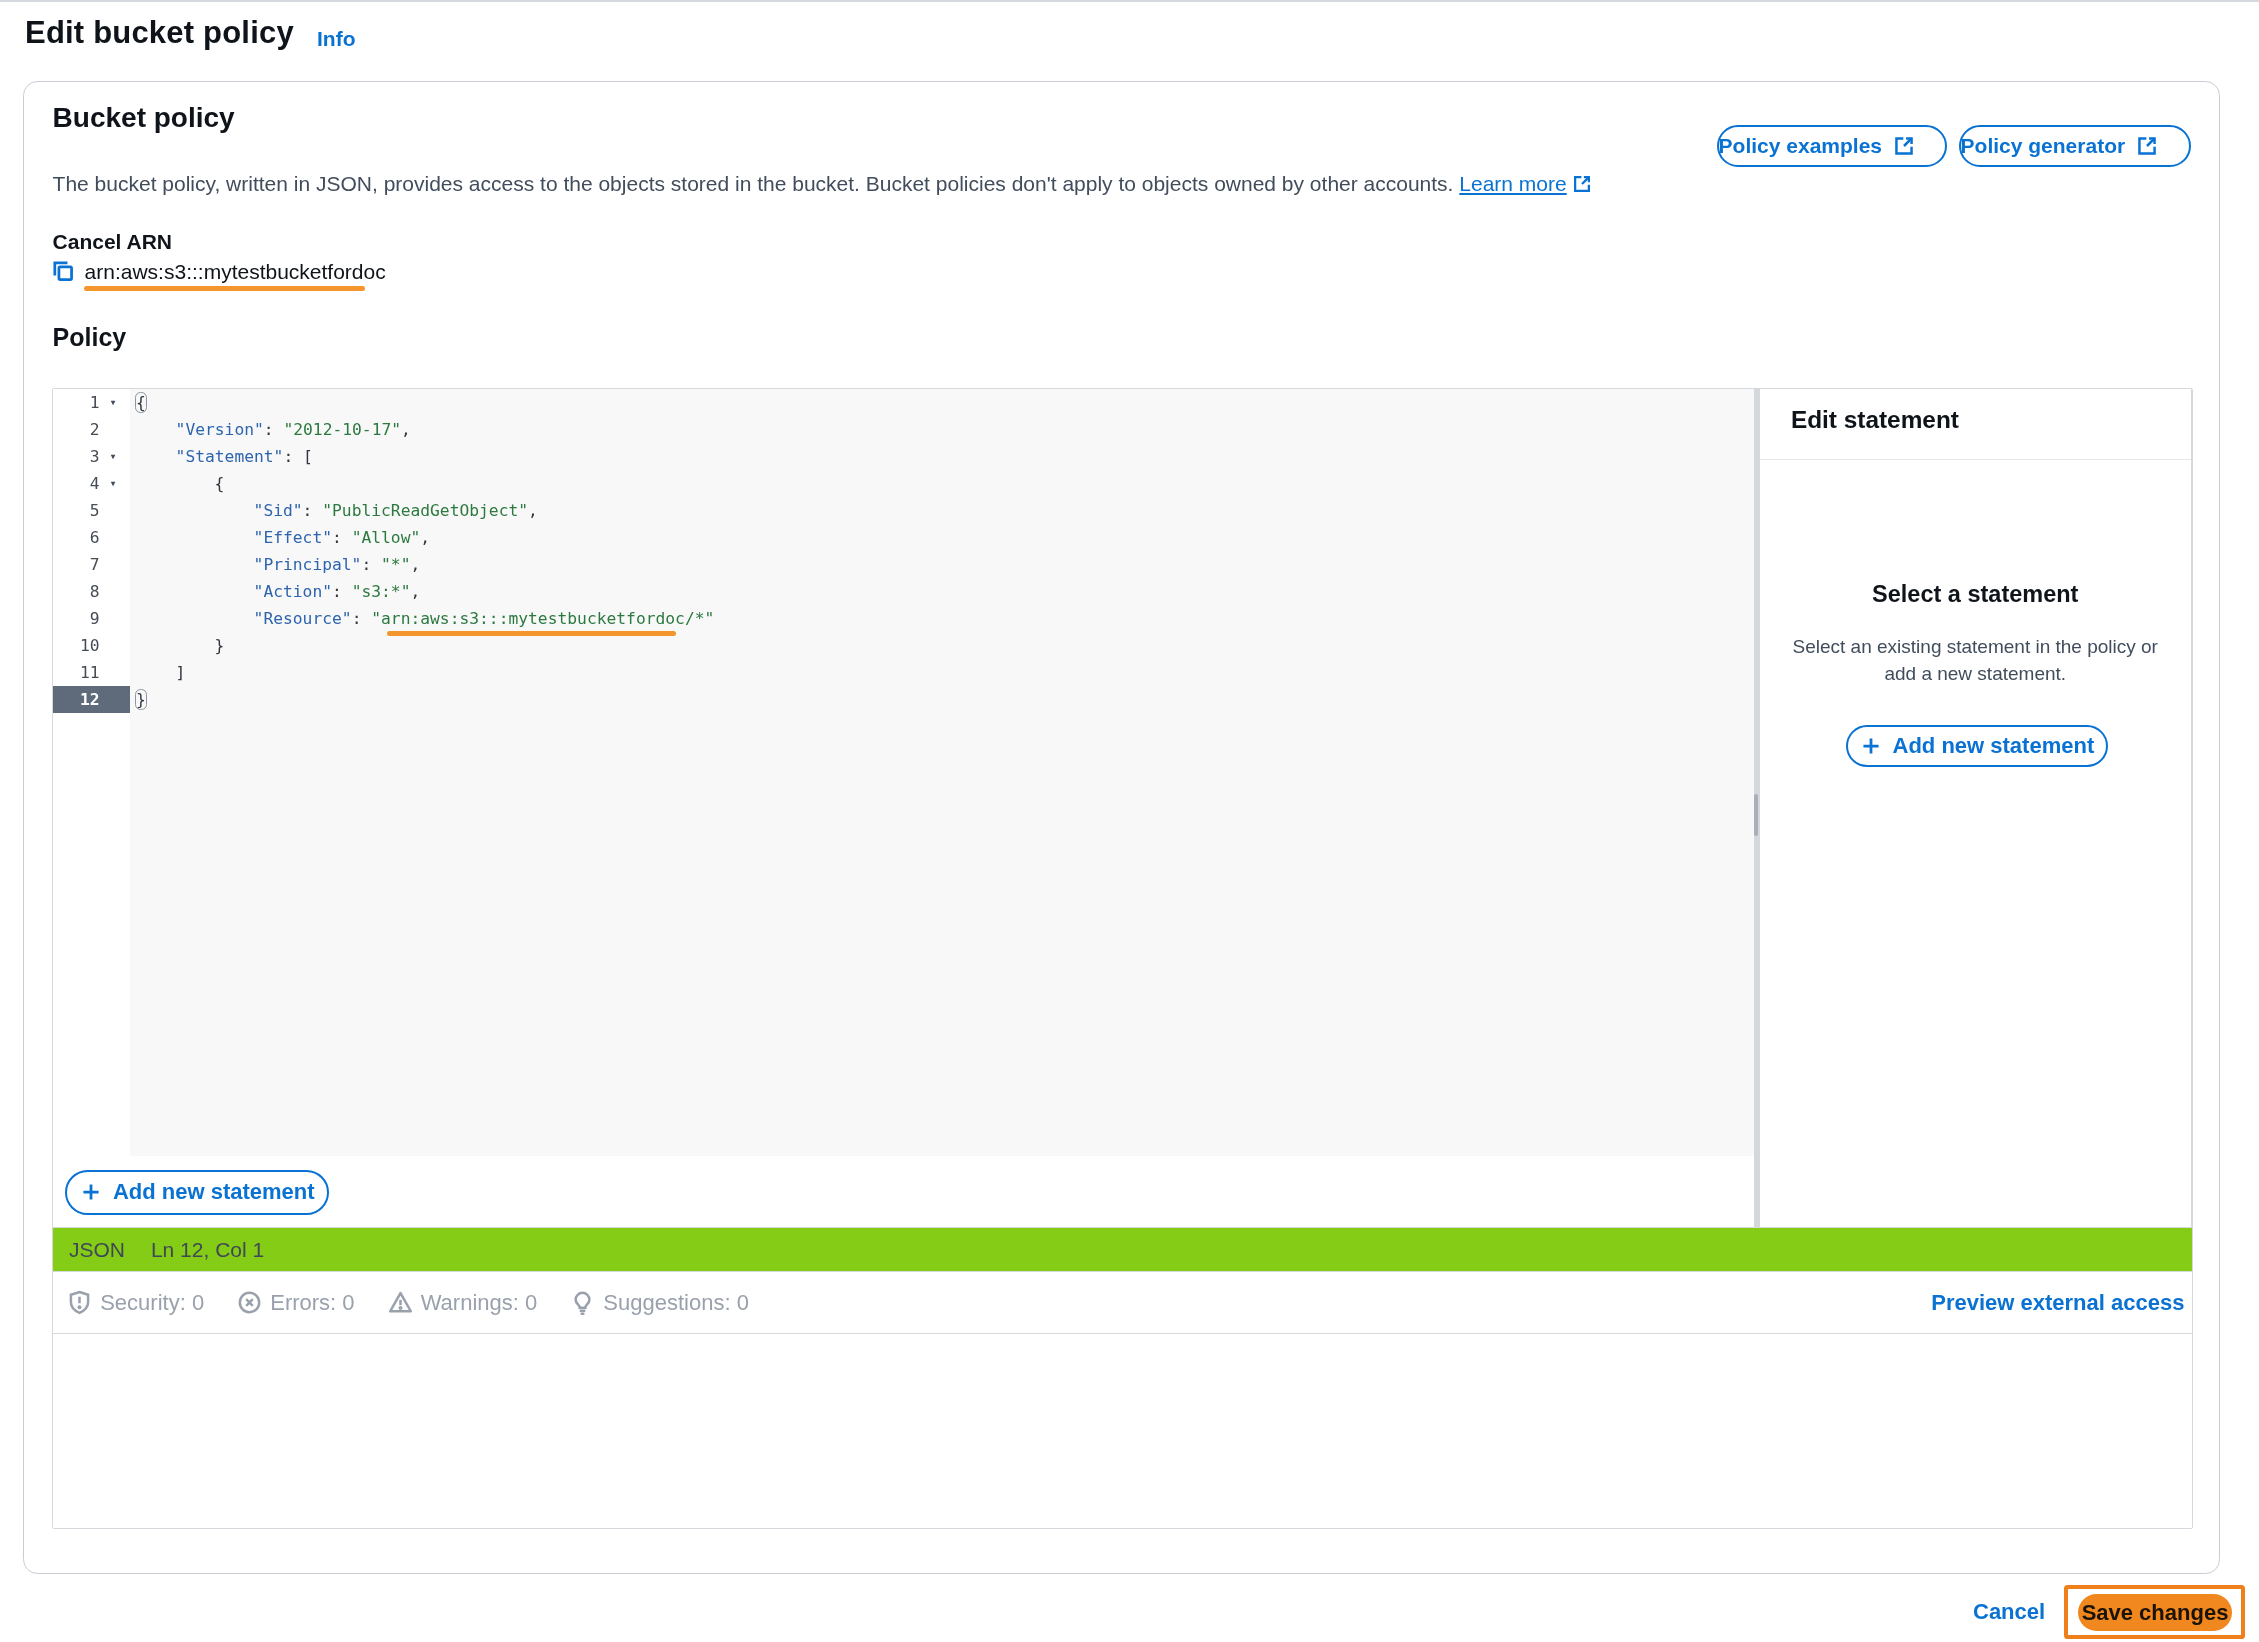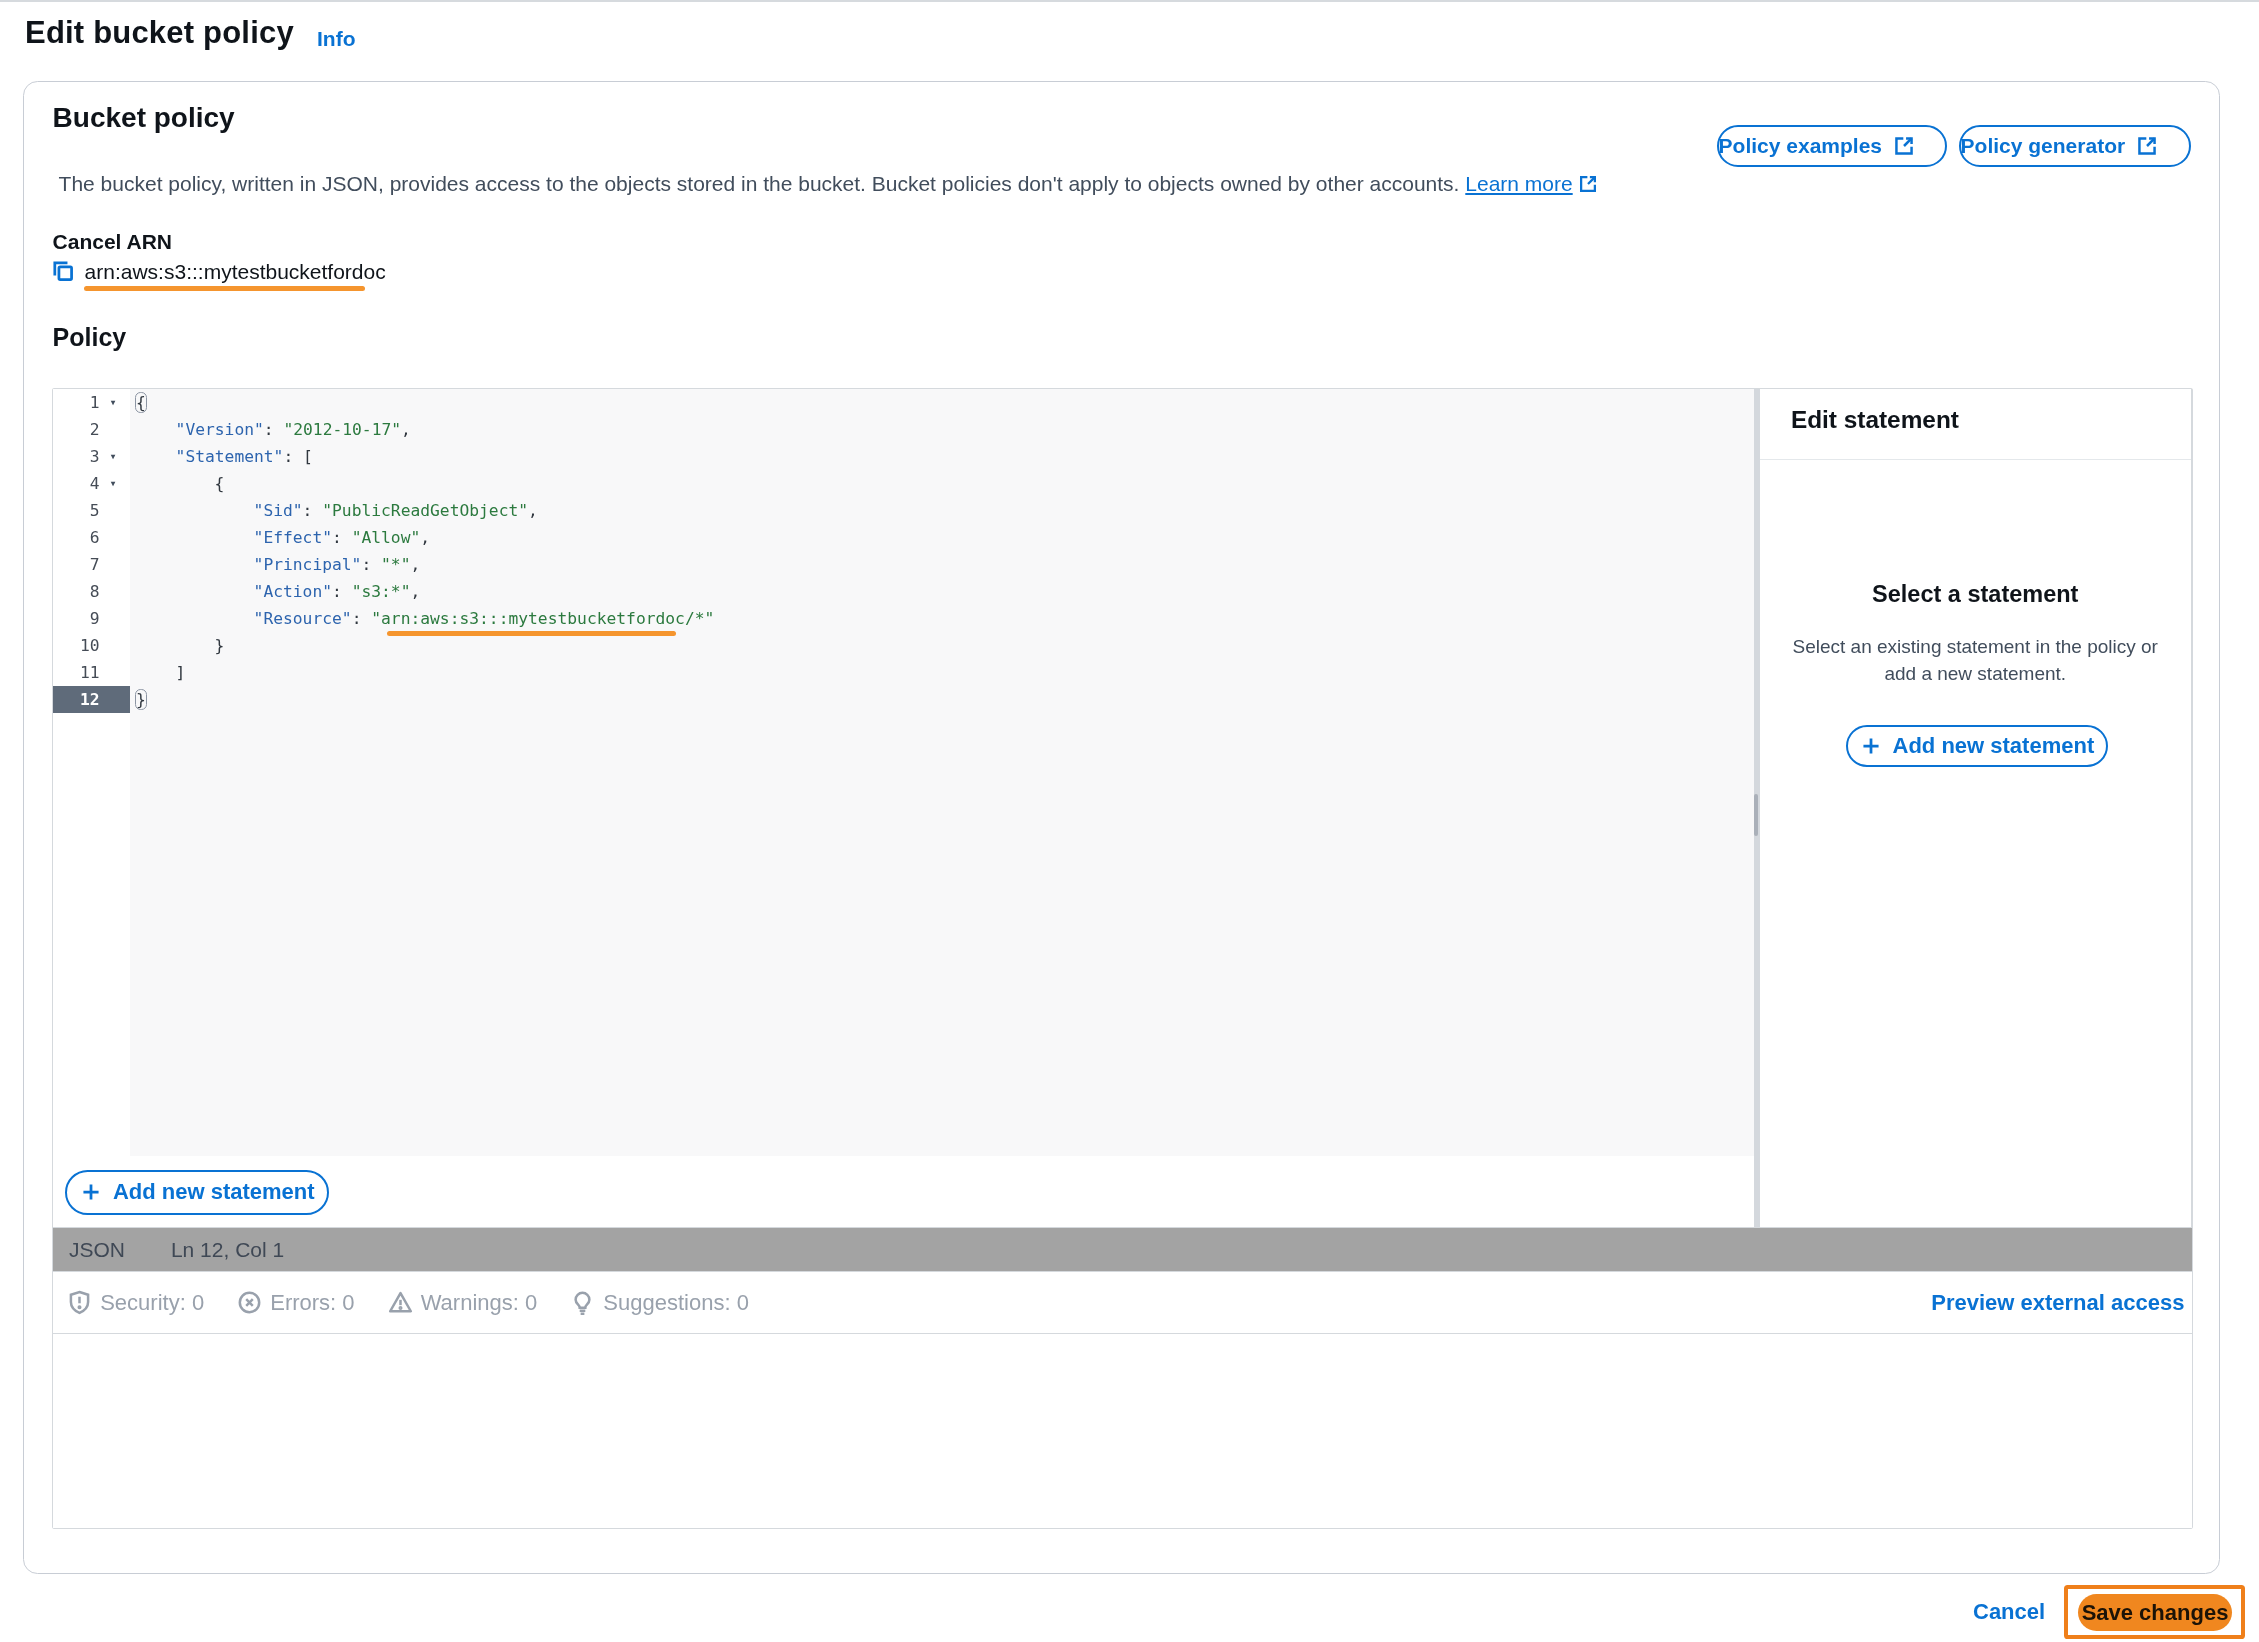--- a/index.html
+++ b/index.html
@@ -17,21 +17,21 @@
 
   .card-title { position:absolute; left:29px; top:20px; font-size:28px; font-weight:700; }
 
   .pill { position:absolute; top:43px; height:42px; border:2.7px solid #0972d3; border-radius:22px; background:#fff;
           color:#0972d3; font-size:21px; font-weight:700; display:flex; align-items:center; justify-content:flex-start;
           gap:11px; cursor:pointer; font-family:"Liberation Sans",sans-serif; }
   .pill svg { display:block; }
   .btn-examples { left:1693px; width:230px; }
   .btn-generator { left:1935px; width:232px; }
 
-  .desc { position:absolute; left:35px; top:90px; font-size:21px; color:#414d5c; white-space:nowrap; }
+  .desc { position:absolute; left:29px; top:90px; font-size:21px; color:#414d5c; white-space:nowrap; }
   .desc a { color:#0972d3; font-weight:400; text-decoration:underline; cursor:pointer; }
   .ext-inline { vertical-align:-2.7px; margin-left:5.4px; }
 
   .arn-label { position:absolute; left:29px; top:148px; font-size:21px; font-weight:700; }
   .arn-row { position:absolute; left:27px; top:177px; display:flex; align-items:center; gap:9px; }
   .arn-row .copy-btn { background:none; border:none; color:#0972d3; cursor:pointer; width:25px; height:25px; padding:0; }
   .arn-text { font-size:21px; color:#0f141a; }
 
   .policy-label { position:absolute; left:29px; top:241px; font-size:25px; font-weight:700; }
 
@@ -67,22 +67,22 @@
   .panel-title { position:absolute; left:31px; top:17px; font-size:24.4px; font-weight:700; }
   .panel-hr { position:absolute; left:0; top:70px; width:100%; height:0.9px; background:#e4e8eb; }
   .empty-title { position:absolute; left:0; top:192px; width:100%; text-align:center; font-size:23.5px; font-weight:700; }
   .empty-body { position:absolute; left:0; top:244px; width:100%; text-align:center; font-size:19px; line-height:27px;
                 color:#414d5c; white-space:nowrap; }
   .panel-add-btn { position:absolute; left:86px; top:336px; width:262px; height:42px; border:2.7px solid #0972d3;
                    border-radius:22px; background:#fff; color:#0972d3; font-size:22px; font-weight:700;
                    display:flex; align-items:center; justify-content:center; gap:11px; cursor:pointer;
                    font-family:"Liberation Sans",sans-serif; }
 
-  .statusbar { height:44px; border-bottom:0.9px solid #d5d9dd; display:flex; align-items:center; gap:46px;
-               padding-left:16.3px; font-size:21px; color:#3f4855; background:#a3a3a3; }
+  .statusbar { height:44px; border-bottom:0.9px solid #d5d9dd; display:flex; align-items:center; gap:26px;
+               padding-left:16.3px; font-size:21px; color:#3f4855; background:#84cc16; }
   .checksrow { height:62px; border-bottom:0.9px solid #d5d9dd; display:flex; align-items:center; gap:33px;
                padding-left:14.5px; padding-right:7.2px; background:#fff; }
   .check-item { display:flex; align-items:center; gap:8.1px; color:#99a1ac; font-size:22px; }
   .check-item svg { display:block; }
   .preview-link { margin-left:auto; color:#0972d3; font-size:22px; font-weight:700; text-decoration:none; cursor:pointer; }
   .resultsbox { flex:1; background:#fff; }
 
   .footer-cancel { position:absolute; left:1973px; top:1599px; font-size:22px; font-weight:700; color:#0972d3;
                    text-decoration:none; cursor:pointer; }
   .ann-rect { position:absolute; left:2064px; top:1585px; width:181px; height:54px; border:4.5px solid #ef7f1a;

